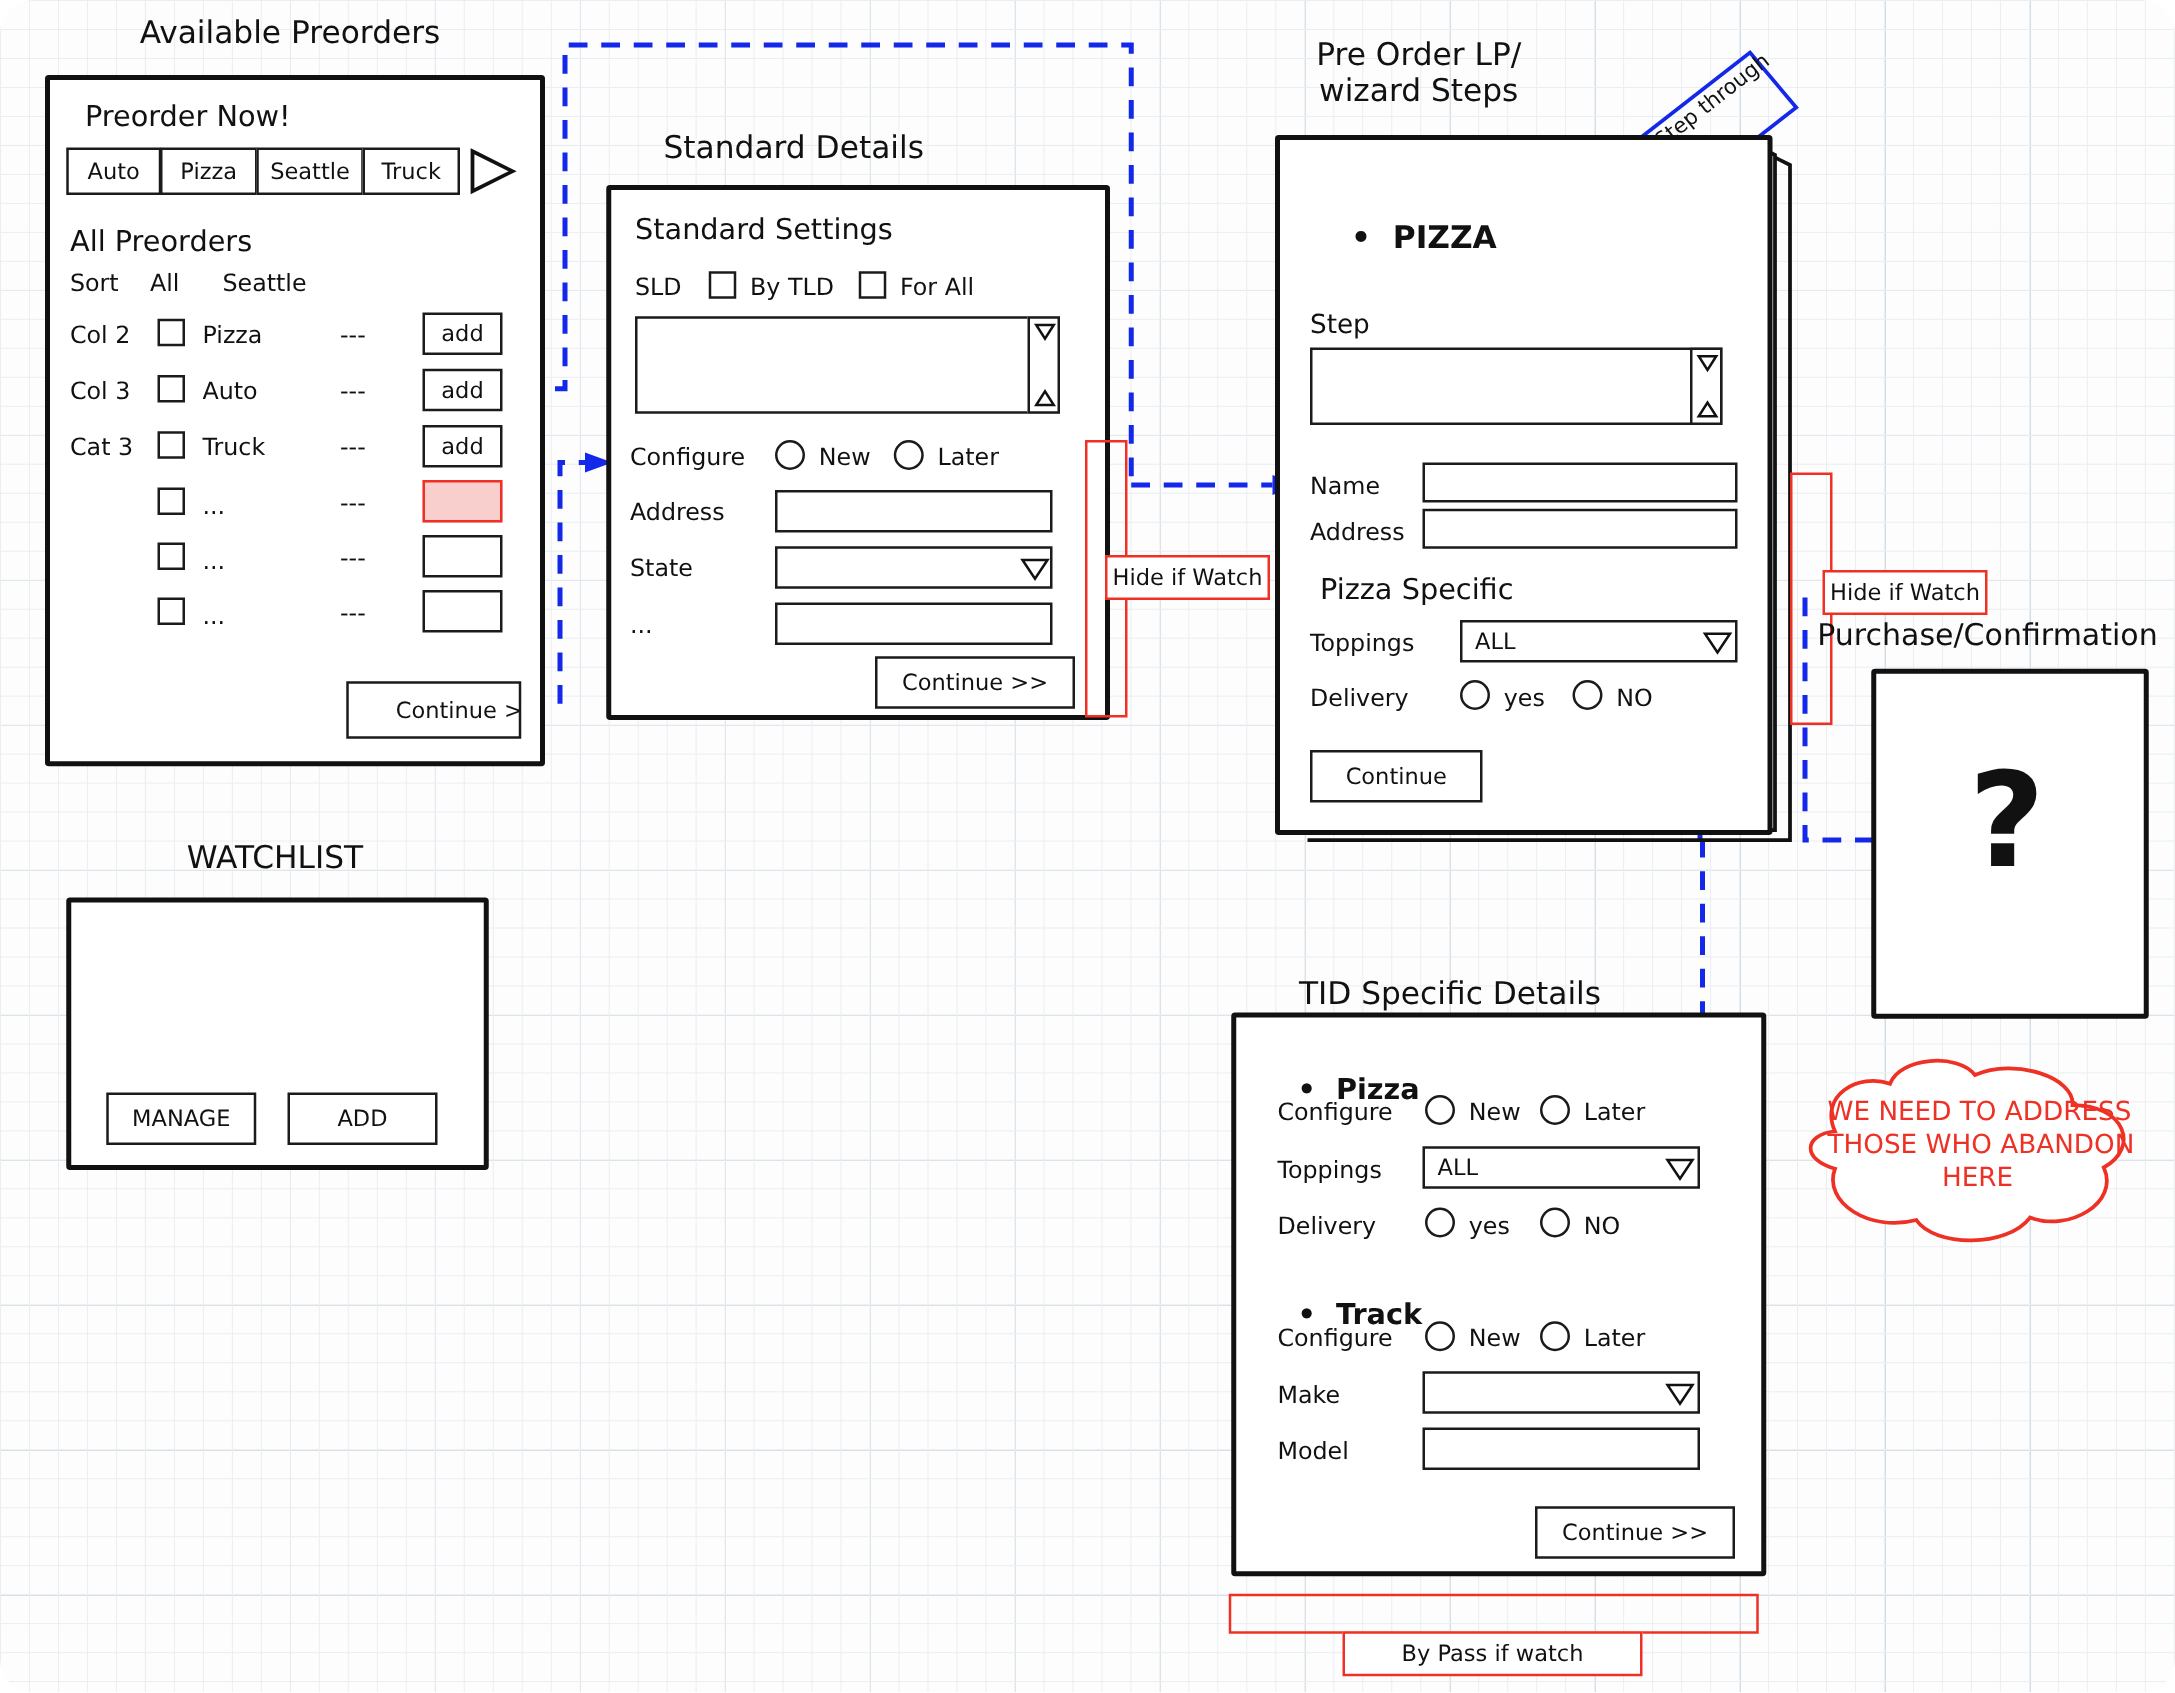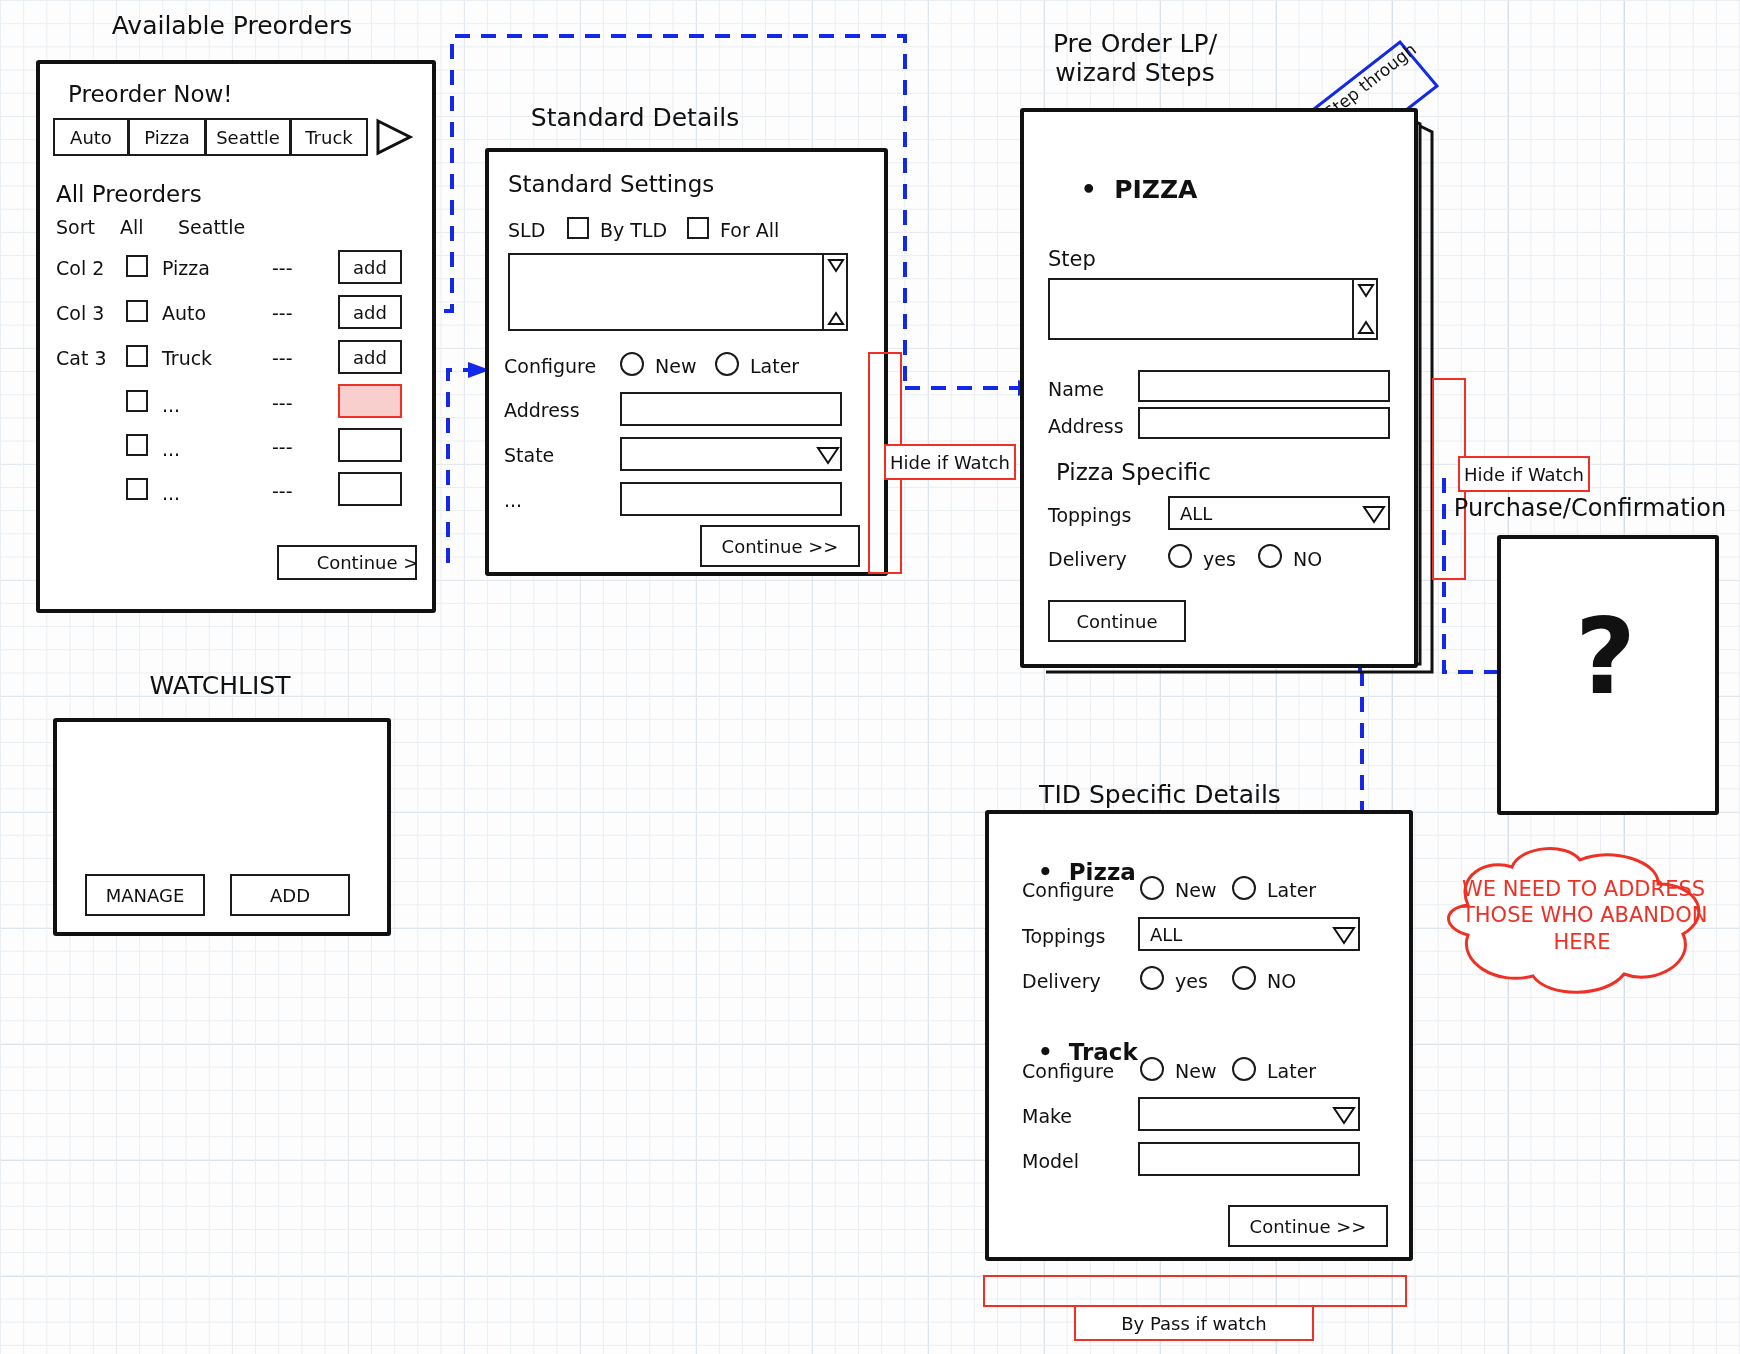--- a/index.html
+++ b/index.html
@@ -15,20 +15,21 @@
     width: 1740px;
     height: 1354px;
     background-color: #fdfdfd;
     background-image:
       linear-gradient(to right, #e9eef2 1px, transparent 1px),
       linear-gradient(to bottom, #e9eef2 1px, transparent 1px),
       linear-gradient(to right, #d4dde4 1px, transparent 1px),
       linear-gradient(to bottom, #d4dde4 1px, transparent 1px);
     background-size: 23.2px 23.2px, 23.2px 23.2px, 116px 116px, 116px 116px;
     overflow: hidden;
+    border-radius: 27px;
   }
 
   
   .sk-title {
     position: absolute;
     font-size: 25px;
     color: #111;
     white-space: pre;
     line-height: 1.15;
     text-align: center;
@@ -285,21 +286,21 @@
   <div class="cbx" style="left:126px; top:434px;"></div>
   <div class="lbl f18" style="left:162px; top:439px;">...</div>
   <div class="lbl f18" style="left:272px; top:437px;">---</div>
   <div class="box" style="left:338px; top:428px; width:64px; height:34px;"></div>
 
   <div class="cbx" style="left:126px; top:478px;"></div>
   <div class="lbl f18" style="left:162px; top:483px;">...</div>
   <div class="lbl f18" style="left:272px; top:481px;">---</div>
   <div class="box" style="left:338px; top:472px; width:64px; height:34px;"></div>
 
-  <div class="btn" style="left:277px; top:545px; width:140px; height:35px;padding-left:41px;">Continue &gt;</div>
+  <div class="btn" style="left:277px; top:545px; width:140px; height:46px;padding-left:41px;">Continue &gt;</div>
 
   <div class="sk-title" style="left:470px; top:104px; width:330px;">Standard Details</div>
 
   <div class="panel thick" style="left:485px; top:148px; width:395px; height:420px;"></div>
 
   <div class="lbl f22" style="left:508px; top:172px;">Standard Settings</div>
 
   <div class="lbl f18" style="left:508px; top:220px;">SLD</div>
   <div class="cbx" style="left:567px; top:217px;"></div>
   <div class="lbl f18" style="left:600px; top:220px;">By TLD</div>

